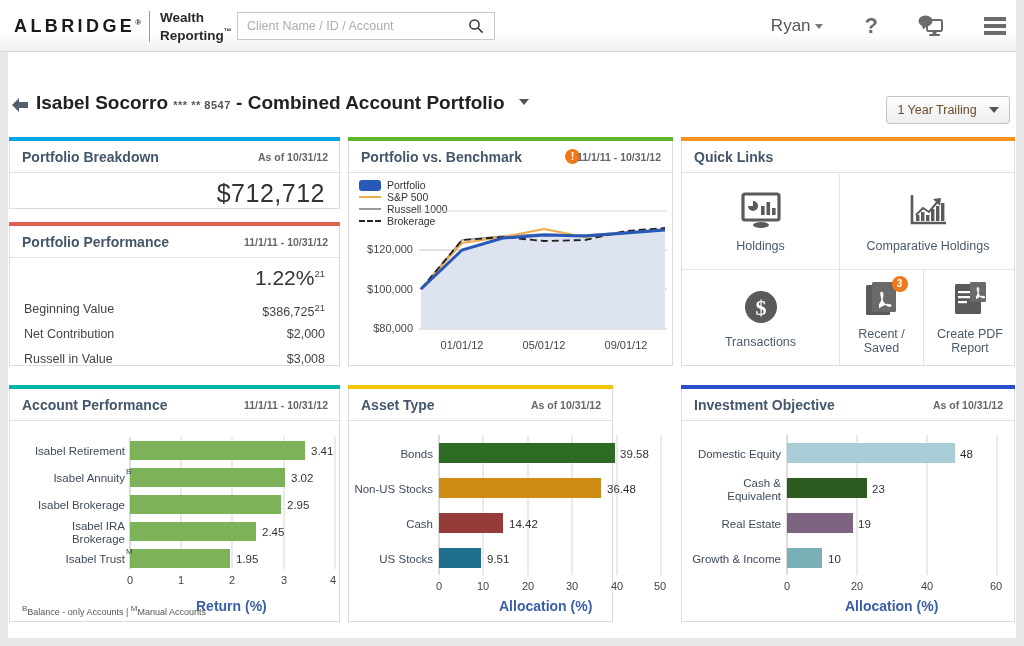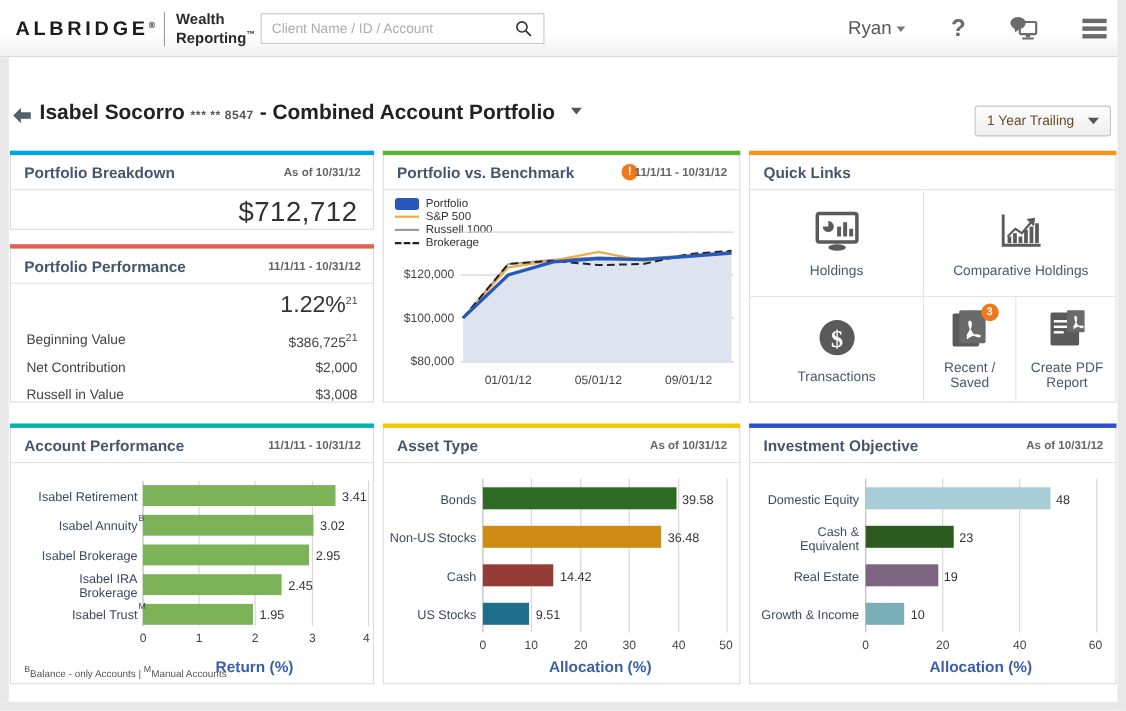--- a/index.html
+++ b/index.html
@@ -103,21 +103,21 @@
   .ql-label { font-size: 12.5px; color: #4a5a6e; text-align: center; line-height: 14px; margin-top: 8px; }
   .ql-div-h { position: absolute; left: 0; top: 95px; width: 100%; height: 1px; background: #e4e4e4; }
   .ql-div-v1 { position: absolute; left: 157px; top: 0; width: 1px; height: 95px; background: #e4e4e4; }
   .ql-div-v2 { position: absolute; left: 157px; top: 96px; width: 1px; height: 95px; background: #e4e4e4; }
   .ql-div-v3 { position: absolute; left: 241px; top: 96px; width: 1px; height: 95px; background: #e4e4e4; }
   .badge { position: absolute; width: 16px; height: 16px; border-radius: 50%; background: #f07818;
     color: #fff; font-size: 10px; font-weight: bold; text-align: center; line-height: 16px; }
 
   
   #pnl-acctperf { left: 9px; top: 389px; width: 331px; height: 233px; }
-  #pnl-asset   { left: 348px; top: 389px; width: 325px; height: 233px; }
+  #pnl-asset   { left: 348px; top: 389px; width: 265px; height: 233px; }
   #pnl-invobj  { left: 681px; top: 389px; width: 334px; height: 233px; }
   .axis-title { position: absolute; font-size: 14px; font-weight: bold; color: #3a5fa8; }
   .footnote { position: absolute; left: 12px; bottom: 4px; font-size: 9px; color: #555; }
   .footnote sup { font-size: 8px; }
 
   svg { display: block; }
   .tick-lbl { font-family: "Liberation Sans", sans-serif; font-size: 11px; fill: #444; }
   .bar-lbl  { font-family: "Liberation Sans", sans-serif; font-size: 11.5px; fill: #333; }
   .cat-lbl  { font-family: "Liberation Sans", sans-serif; font-size: 11.5px; fill: #3e4a5c; }
   .ax-lbl   { font-family: "Liberation Sans", sans-serif; font-size: 11px; fill: #444; }

